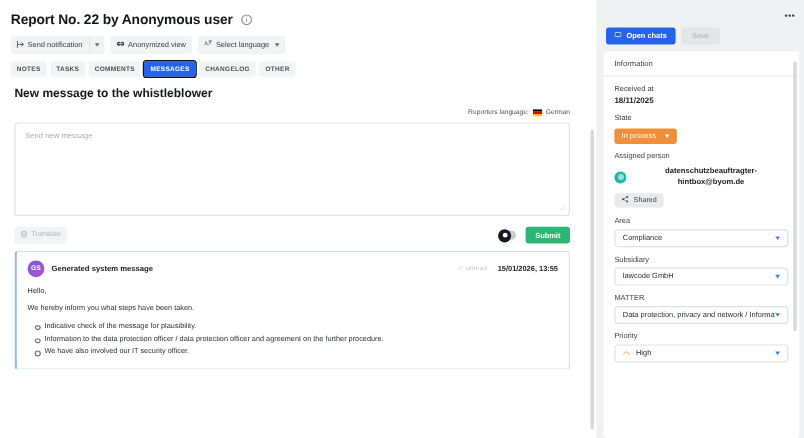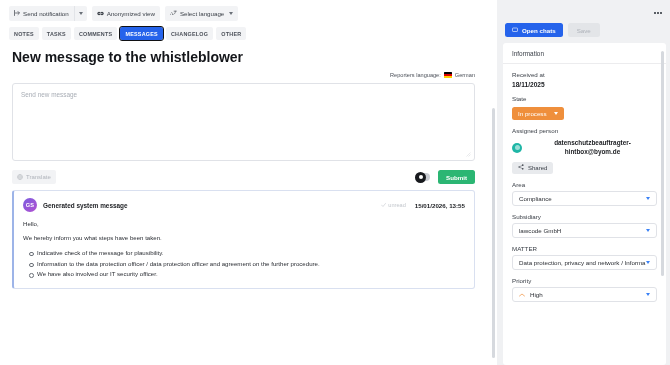--- a/index.html
+++ b/index.html
@@ -54,21 +54,21 @@
   .tabs { display: flex; gap: 3px; padding: 6px 0 0 9px; }
   .tab {
     height: 13px; padding: 0 5px; border-radius: 2px;
     background: #f2f3f5; color: #4b5059;
     font-size: 5.4px; font-weight: bold; letter-spacing: 0.25px;
     display: flex; align-items: center; cursor: pointer;
   }
   .tab.active { background: #2563eb; color: #ffffff; outline: 1.6px solid #101114; }
 
   .section-title {
-    padding: 9px 0 0 12px; font-size: 14px; font-weight: bold; color: #14161a;
+    padding: 9px 0 0 12px; font-size: 10px; font-weight: bold; color: #14161a;
   }
 
   .reporters-lang {
     display: flex; align-items: center; justify-content: flex-end; gap: 3px;
     padding: 7px 22px 0 0; font-size: 5.6px; color: #4b5059;
   }
   .flag {
     width: 8px; height: 5.5px; border-radius: 0.5px; overflow: hidden;
     display: flex; flex-direction: column; flex: 0 0 auto;
   }
@@ -240,20 +240,24 @@
   }
   .matter-row { position: relative; }
 </style>
 </head>
 <body>
 
 <div class="app">
 
   <div class="main">
 
+    <div class="page-head">
+      <div class="page-title">Report No. 22 by Anonymous user</div>
+      <div class="info-icon">i</div>
+    </div>
 
     <div class="toolbar">
       <div class="tb-group">
         <button class="tb-btn split-left">
           <span class="ico">
             <svg width="6" height="6" viewBox="0 0 12 12">
                 <path d="M1 1v10M3 6h7M8 3l3 3-3 3" stroke="#3c4149" stroke-width="1.4" fill="none" stroke-linecap="round" stroke-linejoin="round"></path>
               </svg>
           </span>
           <span>Send notification</span>

